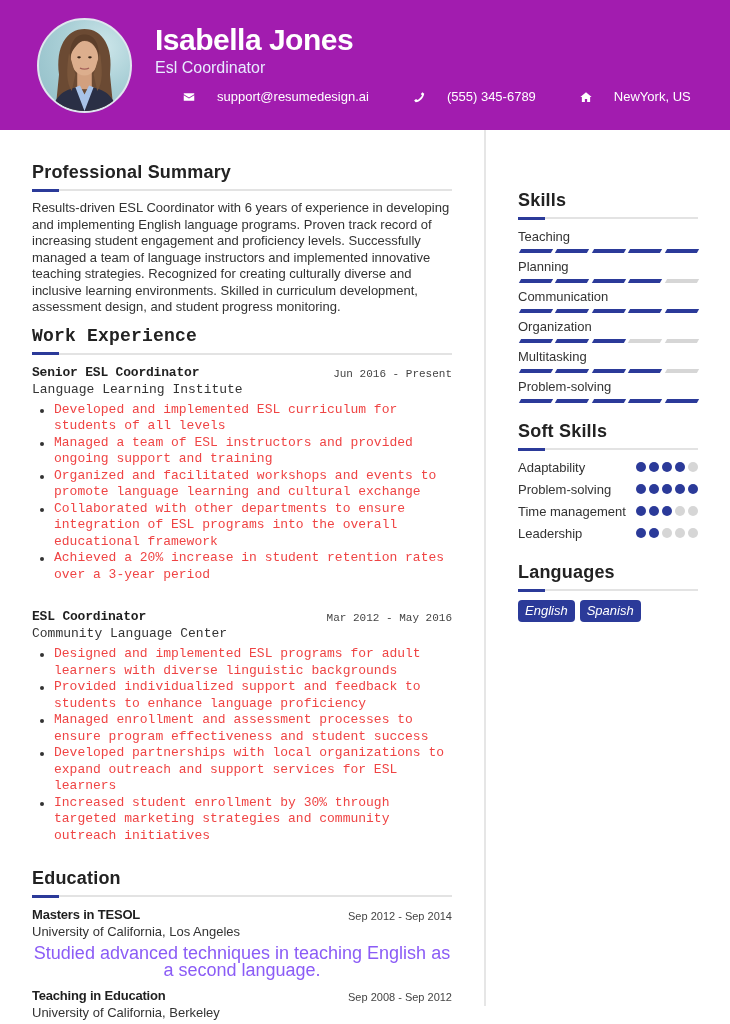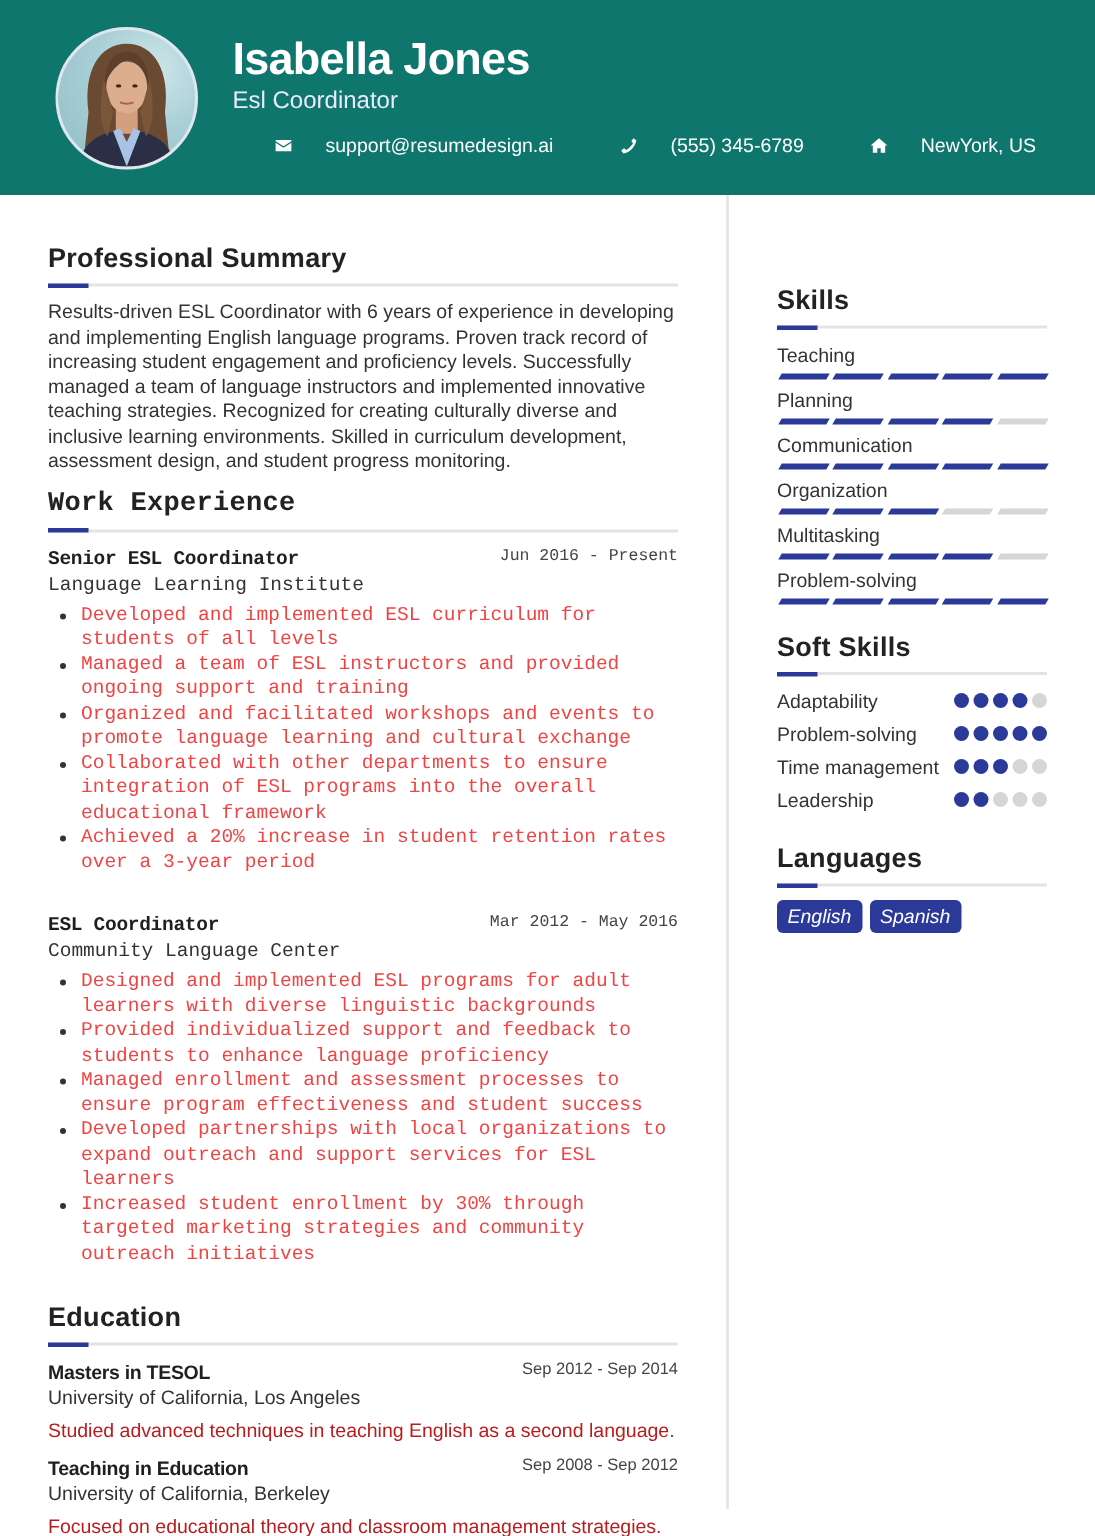--- a/index.html
+++ b/index.html
@@ -2,21 +2,21 @@
 <html><head>
 <meta charset="utf-8">
 <style>
   * { box-sizing: border-box; margin: 0; padding: 0; }
   html, body { width: 730px; height: 1024px; background: #ffffff; overflow: hidden; }
   body { font-family: "Liberation Sans", "DejaVu Sans", sans-serif; color: #2b2b2b; position: relative; }
 
   
   .header {
     position: absolute; left: 0; top: 0; width: 730px; height: 130px;
-    background: #0f766e;
+    background: #a21caf;
     color: #ffffff;
   }
   .photo {
     position: absolute; left: 37px; top: 18px; width: 95px; height: 95px;
     border-radius: 50%;
     border: 2px solid #dfe6ee;
     overflow: hidden;
     background: radial-gradient(circle at 70% 30%, #cde6ea 0%, #a9cfd6 45%, #8fbcc6 100%);
   }
   .photo svg { width: 100%; height: 100%; display: block; }
@@ -52,32 +52,32 @@
   .section-rule {
     position: relative; height: 2px; background: #e3e3e3; margin-top: 5px; margin-bottom: 9px;
   }
   .section-rule::before {
     content: ""; position: absolute; left: 0; top: -0.5px; width: 27px; height: 3px; background: #2b3a99;
   }
 
   .summary { font-size: 13px; line-height: 16.5px; color: #333; }
 
   .job { margin-top: 0; }
-  .job-head { display: flex; justify-content: space-between; align-items: flex-start; }
+  .job-head { display: flex; justify-content: space-between; align-items: flex-end; }
   .job-title { font-size: 13px; font-weight: bold; color: #1f1f1f; line-height: 17px; letter-spacing: -0.2px; }
   .job-date { font-size: 11px; color: #444; line-height: 14px; }
   .job-org { font-size: 13px; color: #333; line-height: 17px; }
   .bullets { list-style: none; margin-top: 4px; }
   .bullets li {
     position: relative; padding-left: 22px; font-size: 13px; line-height: 16.5px; color: #ef4444;
   }
   .bullets li::before {
     content: ""; position: absolute; left: 8px; top: 7px; width: 4px; height: 4px; border-radius: 50%; background: #333;
   }
-  .edu-desc { font-size: 13px; line-height: 17px; color: #b91c1c; margin-top: 5px; }
+  .edu-desc { font-size: 18px; line-height: 17px; color: #8b5cf6; margin-top: 5px; text-align: center; }
 
   
   .skill { margin-bottom: 5px; }
   .skill-name { font-size: 13px; line-height: 17px; color: #333; }
   .skill-bars { display: flex; gap: 4px; margin-top: 4px; padding-left: 2px; }
   .seg {
     width: 33px; height: 4px; background: #d6d6d6; transform: skewX(-30deg);
   }
   .seg.on { background: #2b3a99; }
 

